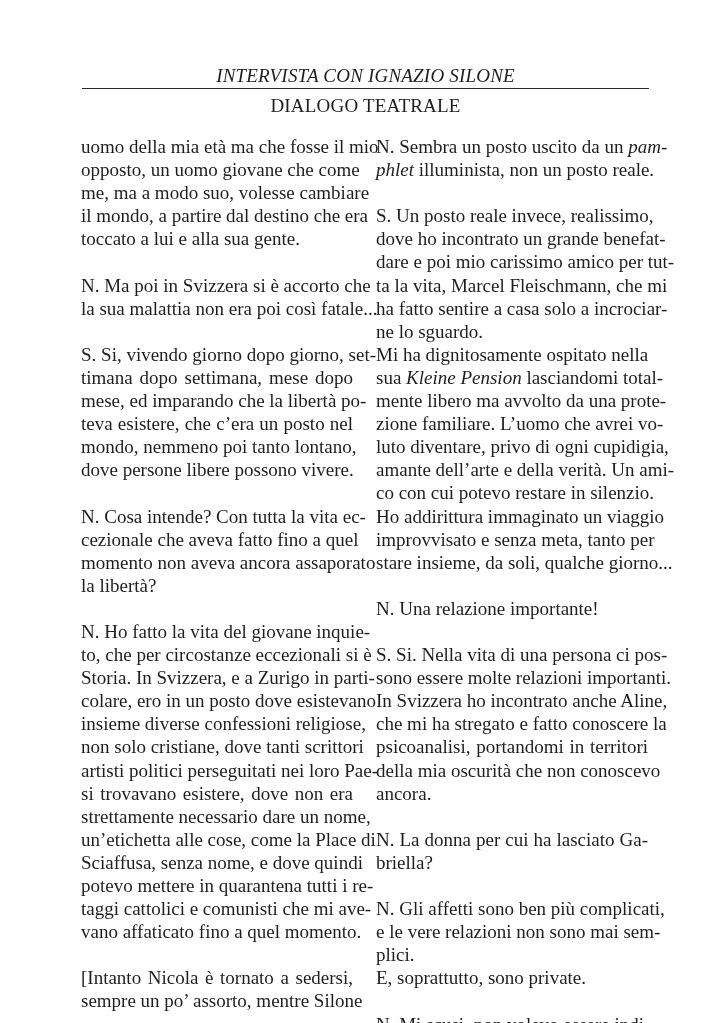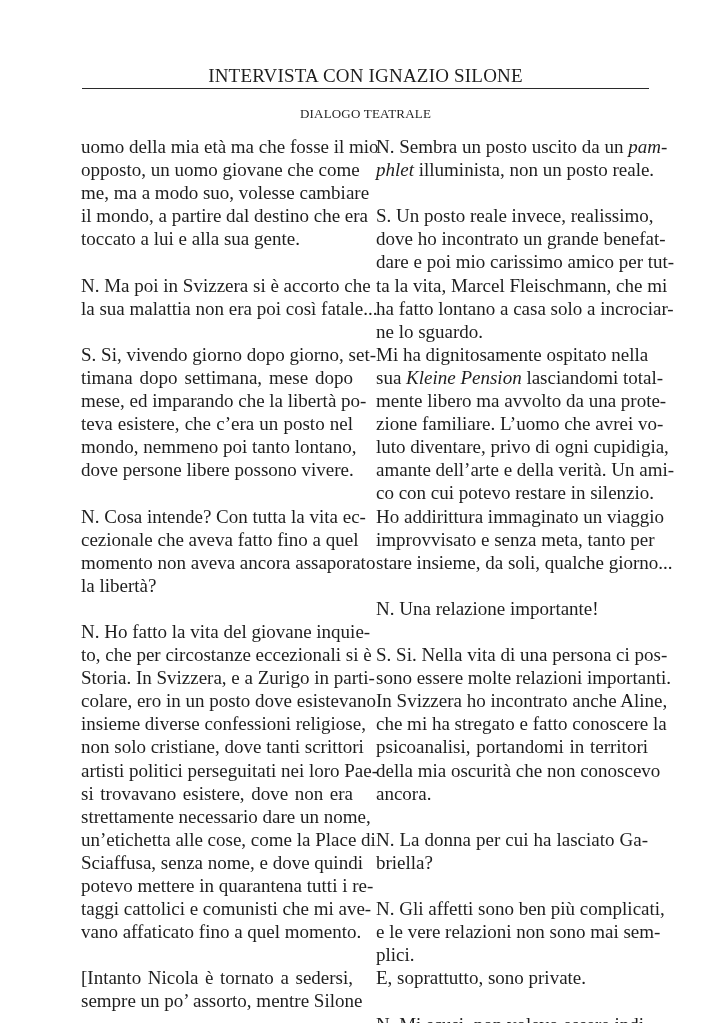--- a/index.html
+++ b/index.html
@@ -1,21 +1,21 @@
 <!DOCTYPE html>
 <html><head>
   <meta charset="utf-8">
   <style>
     html, body { margin: 0; padding: 0; background: #ffffff; }
     body { width: 728px; height: 1023px; position: relative; overflow: hidden;
            font-family: "Liberation Serif", "DejaVu Serif", serif; color: #1e1e1e; }
     .header { position: absolute; left: 82px; width: 567px; top: 65px; text-align: center; }
-    .header .title { font-size: 19px; letter-spacing: 0.2px; line-height: 22px; height: 23px; }
+    .header .title { font-size: 19px; letter-spacing: 0.2px; line-height: 22px; height: 23px; font-style: italic; }
     .header .rule { height: 0; border-top: 1.6px solid #2a2a2a; margin: 0; }
-    .header .subtitle { font-size: 13px; line-height: 22px; margin-top: 14px; letter-spacing: 0.2px; }
+    .header .subtitle { font-size: 19px; line-height: 22px; margin-top: 6px; letter-spacing: 0.2px; }
     .col { position: absolute; top: 135px; width: 272px; font-size: 19px; line-height: 23.1px; }
     .col.left { left: 81px; }
     .col.right { left: 376px; width: 272px; }
     .para { margin: 0 0 23.1px 0; text-align: justify; hyphens: manual; }
     .para.tight { margin-bottom: 0; }
     .line { display: block; text-align: justify; text-align-last: justify; white-space: nowrap; }
     .line.last { text-align-last: left; }
     .pagenum { position: absolute; top: 953px; left: 0; width: 728px; text-align: right; font-size: 19px; padding-left: 48px; }
     em { }
   </style>
@@ -80,21 +80,21 @@
 <div class="col right">
   <div class="para">
     <span class="line"><span>N. Sembra un posto uscito da un </span><em>pam-</em></span>
     <span class="line last"><em>phlet</em><span> illuminista, non un posto reale.</span></span>
   </div>
   <div class="para tight">
     <span class="line">S. Un posto reale invece, realissimo,</span>
     <span class="line">dove ho incontrato un grande benefat-</span>
     <span class="line">dare e poi mio carissimo amico per tut-</span>
     <span class="line">ta la vita, Marcel Fleischmann, che mi</span>
-    <span class="line">ha fatto lontano a casa solo a incrociar-</span>
+    <span class="line">ha fatto sentire a casa solo a incrociar-</span>
     <span class="line last">ne lo sguardo.</span>
   </div>
   <div class="para tight">
     <span class="line">Mi ha dignitosamente ospitato nella</span>
     <span class="line"><span>sua </span><em>Kleine Pension</em><span> lasciandomi total-</span></span>
     <span class="line">mente libero ma avvolto da una prote-</span>
     <span class="line">zione familiare. L’uomo che avrei vo-</span>
     <span class="line">luto diventare, privo di ogni cupidigia,</span>
     <span class="line">amante dell’arte e della verità. Un ami-</span>
     <span class="line last">co con cui potevo restare in silenzio.</span>

